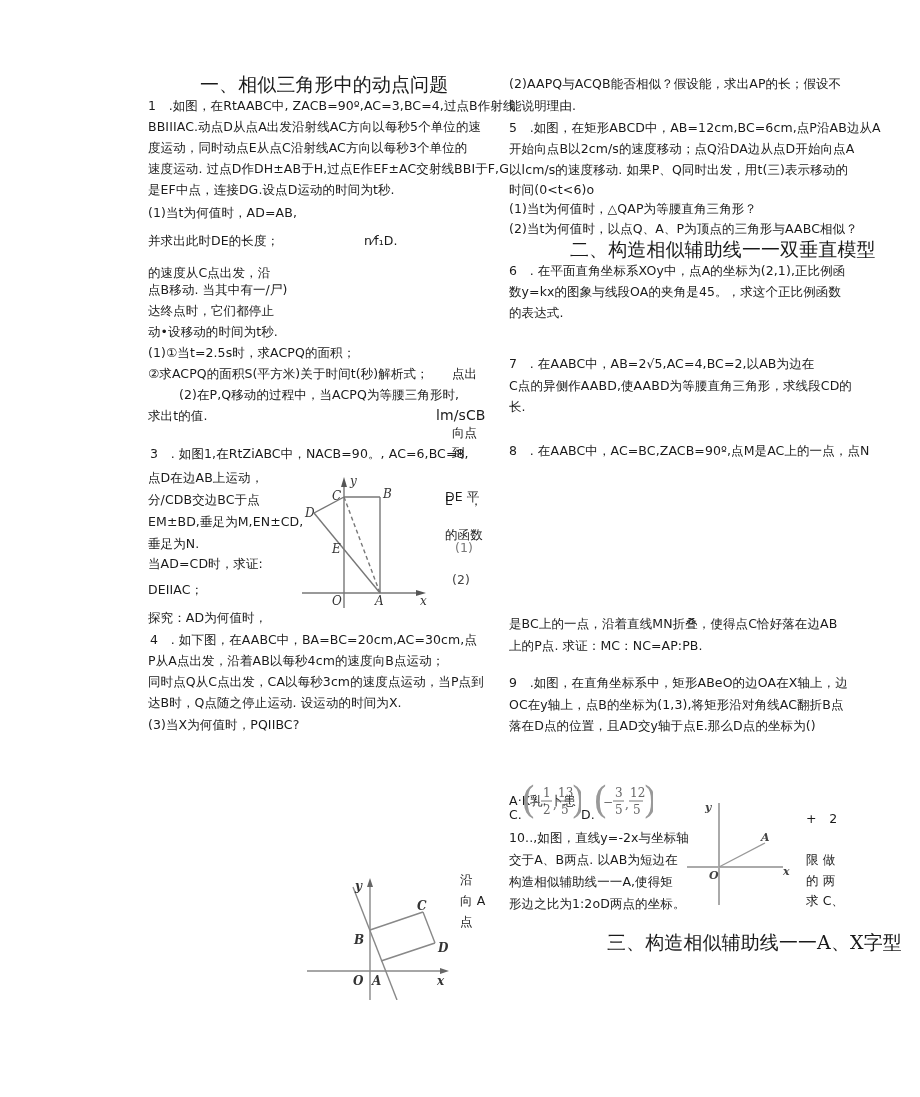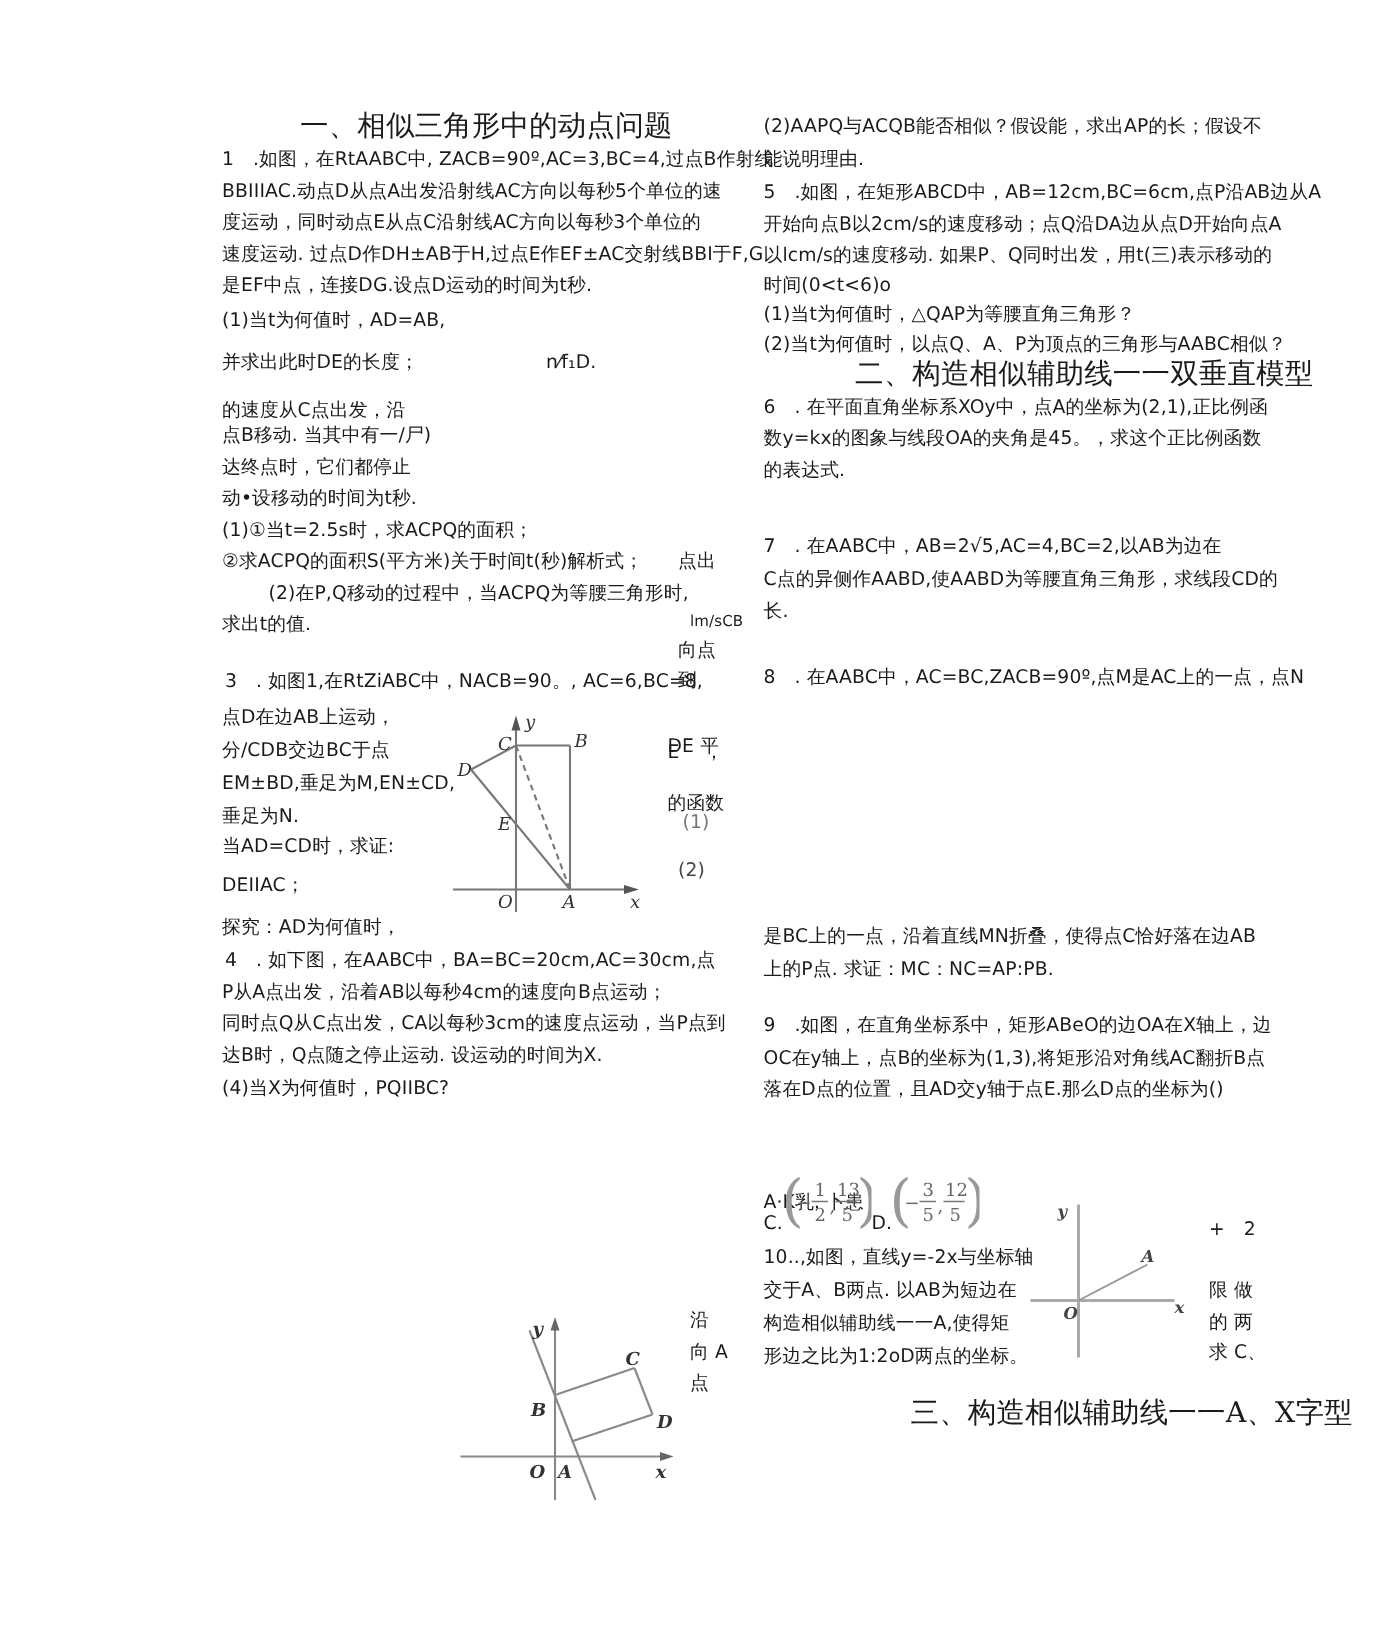--- a/index.html
+++ b/index.html
@@ -29,21 +29,21 @@
 <div>
   <div class="t" style="left:148px;top:265px;">的速度从C点出发，沿</div>
   <div class="t" style="left:148px;top:282px;">点B移动. 当其中有一/尸)</div>
   <div class="t" style="left:148px;top:303px;">达终点时，它们都停止</div>
   <div class="t" style="left:148px;top:324px;">动•设移动的时间为t秒.</div>
   <div class="t" style="left:148px;top:345px;">(1)①当t=2.5s时，求ACPQ的面积；</div>
   <div class="t" style="left:148px;top:366px;">②求ACPQ的面积S(平方米)关于时间t(秒)解析式；</div>
   <div class="t" style="left:148px;top:387px;margin-left:31px;">(2)在P,Q移动的过程中，当ACPQ为等腰三角形时,</div>
   <div class="t" style="left:148px;top:408px;">求出t的值.</div>
   <div class="t" style="left:452px;top:366px;">点出</div>
-  <div class="t" style="left:460px;top:407px;font-size:10px;">lm/sCB</div>
+  <div class="t" style="left:436px;top:407px;font-size:14px;">lm/sCB</div>
   <div class="t" style="left:452px;top:425px;">向点</div>
   <div class="t" style="left:452px;top:445px;">到</div>
 </div>
 
 <div>
   <div class="t" style="left:150px;top:446px;">3　. 如图1,在RtZiABC中，NACB=90。, AC=6,BC=8,</div>
   <div class="t" style="left:148px;top:470px;">点D在边AB上运动，</div>
   <div class="t" style="left:148px;top:492px;">分/CDB交边BC于点</div>
   <div class="t" style="left:148px;top:514px;">EM±BD,垂足为M,EN±CD,</div>
   <div class="t" style="left:148px;top:536px;">垂足为N.</div>
@@ -82,21 +82,21 @@
   </div>
 </div>
 
 <div class="t" style="left:148px;top:610px;">探究：AD为何值时，</div>
 
 <div>
   <div class="t" style="left:150px;top:632px;">4　. 如下图，在AABC中，BA=BC=20cm,AC=30cm,点</div>
   <div class="t" style="left:148px;top:653px;">P从A点出发，沿着AB以每秒4cm的速度向B点运动；</div>
   <div class="t" style="left:148px;top:674px;">同时点Q从C点出发，CA以每秒3cm的速度点运动，当P点到</div>
   <div class="t" style="left:148px;top:695px;">达B时，Q点随之停止运动. 设运动的时间为X.</div>
-  <div class="t" style="left:148px;top:717px;">(4)当X为何值时，PQIIBC?</div>
+  <div class="t" style="left:148px;top:717px;">(3)当X为何值时，PQIIBC?</div>
 </div>
 
 <div class="t" style="left:460px;top:872px;">沿</div>
 <div class="t" style="left:460px;top:893px;">向 A</div>
 <div class="t" style="left:460px;top:914px;">点</div>
 
 <div class="fig" style="left:305px;top:875px;">
   <svg width="150" height="125" viewBox="0 0 150 125">
     <g stroke="#888" fill="none" stroke-width="1.4">
       <line x1="65" y1="8" x2="65" y2="125"></line>

